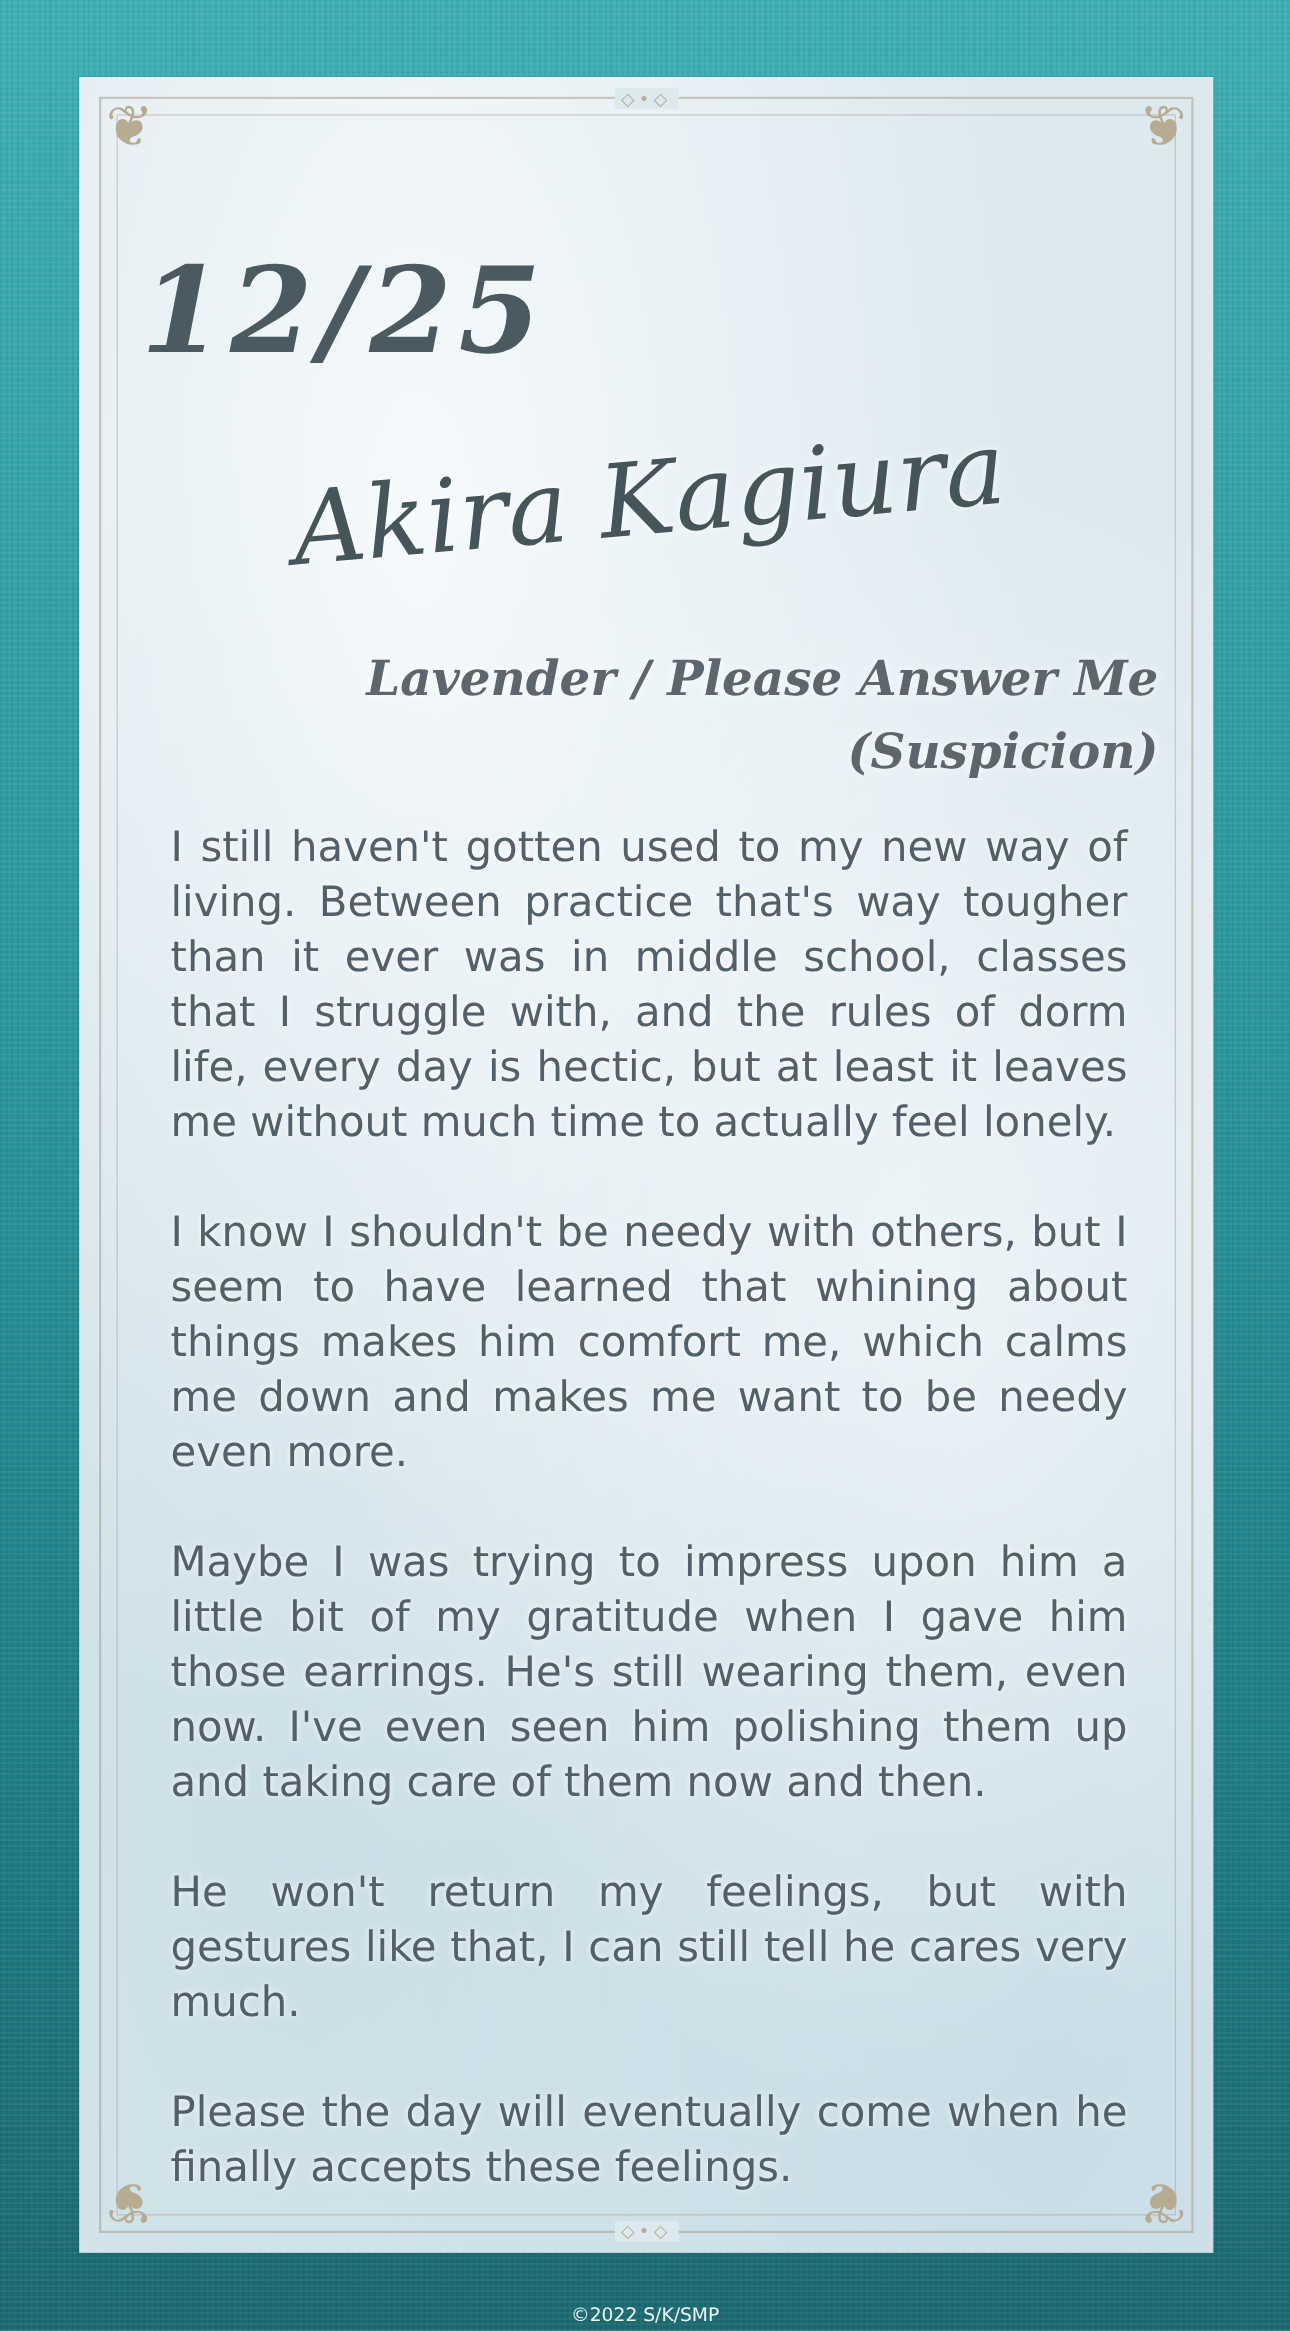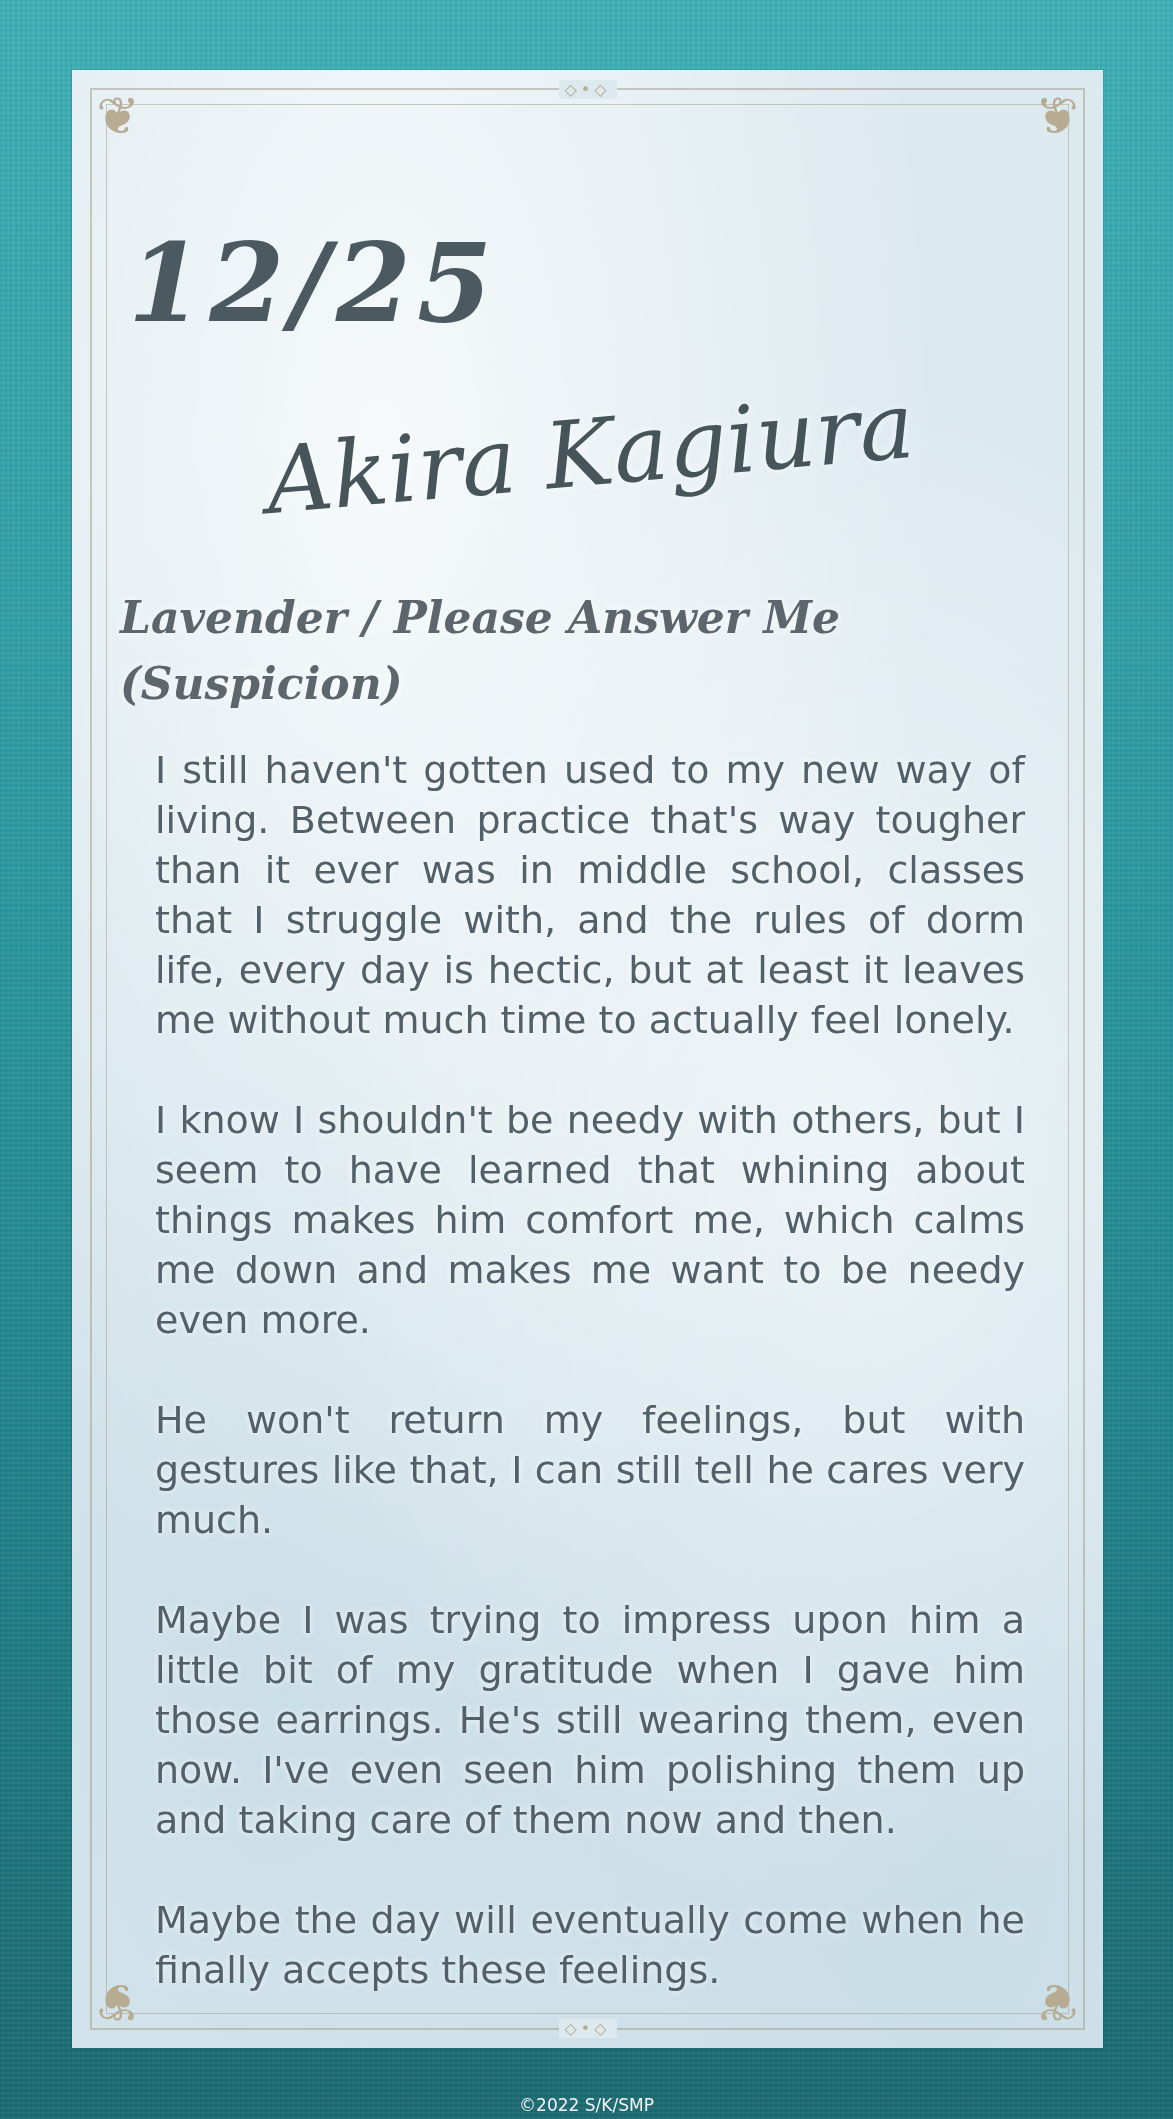--- a/index.html
+++ b/index.html
@@ -52,21 +52,21 @@
     font-family:"DejaVu Serif", serif; font-style:italic; font-weight:700;
     font-size:108px; color:#4b5a60; letter-spacing:6px;
   }
   .signature {
     position:absolute; left:230px; top:400px; width:720px; text-align:center;
     font-family:"DejaVu Serif", serif; font-style:italic;
     font-size:92px; color:#465559; transform:rotate(-5deg);
     text-shadow: 0 0 8px rgba(255,255,255,0.8);
   }
   .title {
-    position:absolute; left:120px; width:933px; top:585px; text-align:left;
+    position:absolute; left:120px; width:933px; top:585px; text-align:right;
     font-family:"DejaVu Serif", serif; font-style:italic; font-weight:bold;
     font-size:44px; line-height:66px; color:#5d666d;
     text-shadow: 0 0 10px rgba(255,255,255,0.9);
   }
   .body {
     position:absolute; left:155px; top:745px; width:870px;
     font-family:"DejaVu Sans", sans-serif; font-size:38px; line-height:50px;
     color:#52606a; text-shadow: 0 0 6px rgba(255,255,255,0.9);
   }
   .body p { margin:0 0 50px 0; text-align:justify; }
@@ -97,18 +97,18 @@
 <div class="signature">Akira Kagiura</div>
 
 <div class="title">
   <div>Lavender / Please Answer Me</div>
   <div>(Suspicion)</div>
 </div>
 
 <div class="body">
   <p>I still haven't gotten used to my new way of living. Between practice that's way tougher than it ever was in middle school, classes that I struggle with, and the rules of dorm life, every day is hectic, but at least it leaves me without much time to actually feel lonely.</p>
   <p>I know I shouldn't be needy with others, but I seem to have learned that whining about things makes him comfort me, which calms me down and makes me want to be needy even more.</p>
+  <p>Maybe I was trying to impress upon him a little bit of my gratitude when I gave him those earrings. He's still wearing them, even now. I've even seen him polishing them up and taking care of them now and then.</p>
   <p>He won't return my feelings, but with gestures like that, I can still tell he cares very much.</p>
-  <p>Maybe I was trying to impress upon him a little bit of my gratitude when I gave him those earrings. He's still wearing them, even now. I've even seen him polishing them up and taking care of them now and then.</p>
-  <p>Maybe the day will eventually come when he finally accepts these feelings.</p>
+  <p>Please the day will eventually come when he finally accepts these feelings.</p>
 </div>
 
 <div class="copyright">©2022 S/K/SMP</div>
 
 </body></html>

